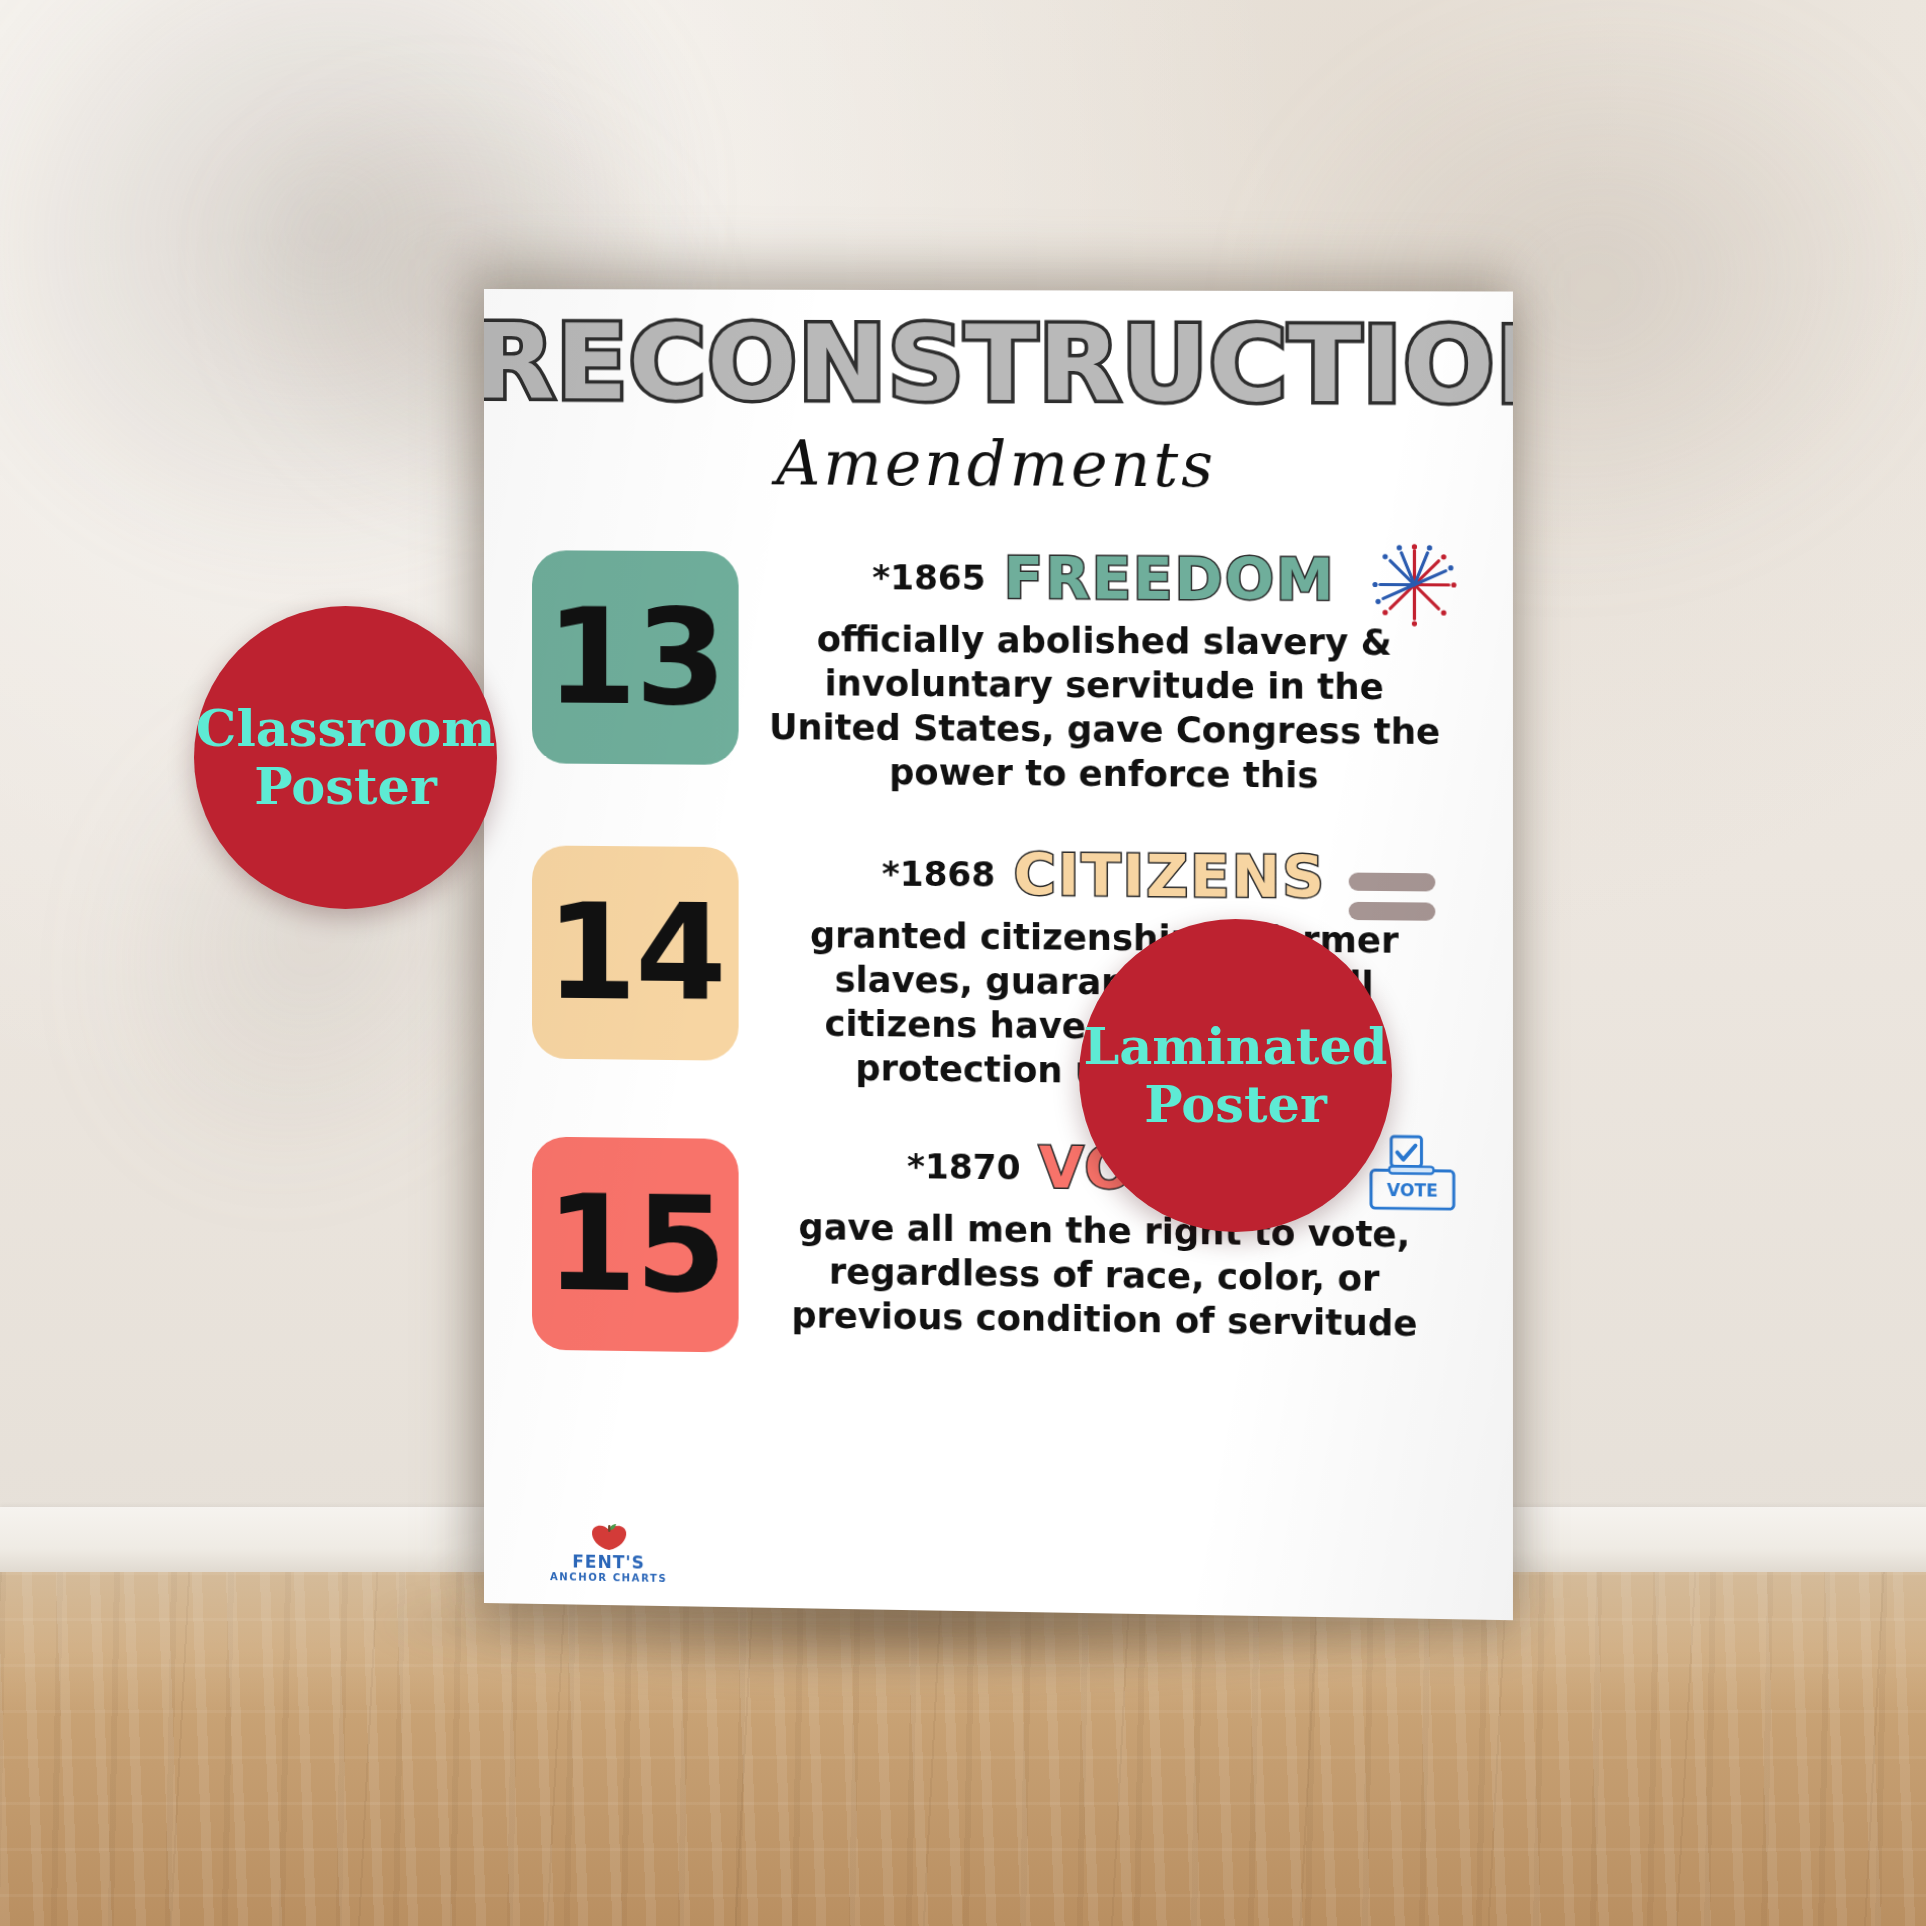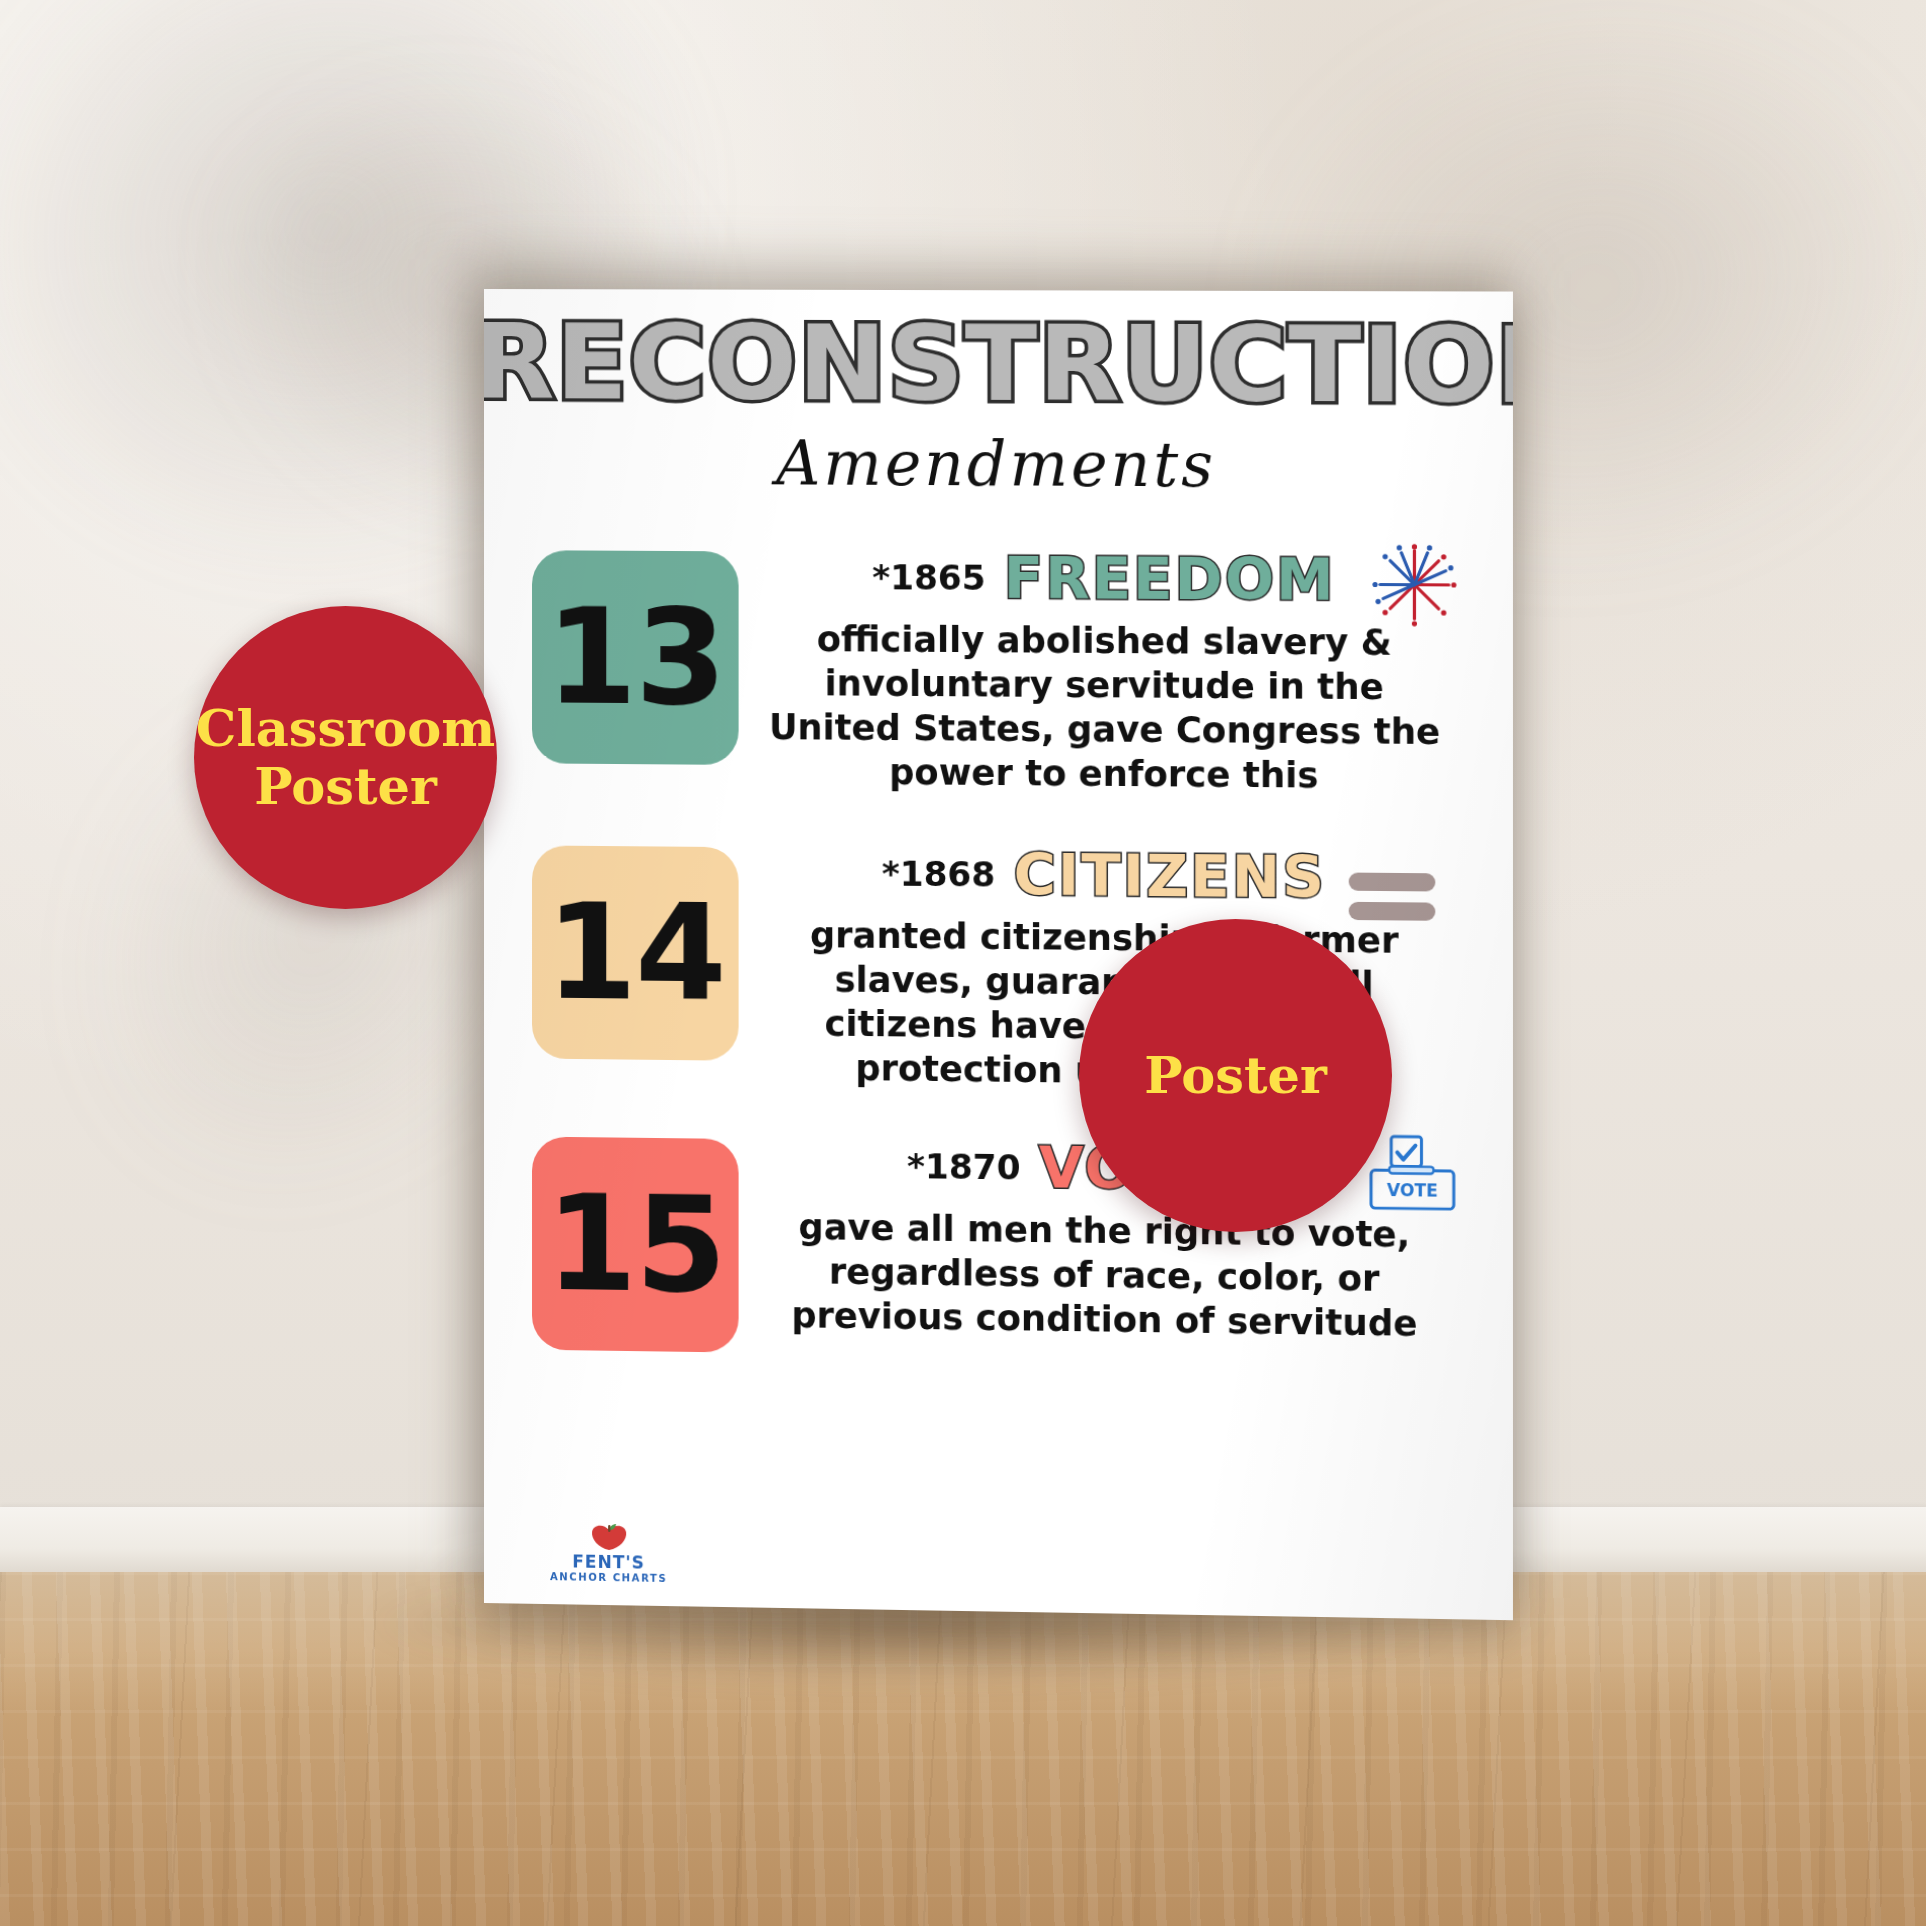--- a/index.html
+++ b/index.html
@@ -312,21 +312,21 @@
     font-size: 10px;
     color: #2a66b8;
     letter-spacing: 1.6px;
   }
 
   
   .sticker {
     position: absolute;
     border-radius: 50%;
     background: #bd2230;
-    color: #fde047;
+    color: #5eead4;
     display: flex;
     flex-direction: column;
     align-items: center;
     justify-content: center;
     text-align: center;
     font-family: "DejaVu Serif", serif;
     font-weight: 700;
     box-shadow: 0 8px 26px rgba(60,10,15,0.28);
   }
   .sticker-classroom {
@@ -474,17 +474,18 @@
       <div class="poster-lightfall"></div>
     </div>
   </div>
 
   <div class="sticker sticker-classroom">
     <span>Classroom</span>
     <span>Poster</span>
   </div>
 
   <div class="sticker sticker-laminated">
+    <span>Laminated</span>
     <span>Poster</span>
   </div>
 
 </div>
 
 
 </body></html>

